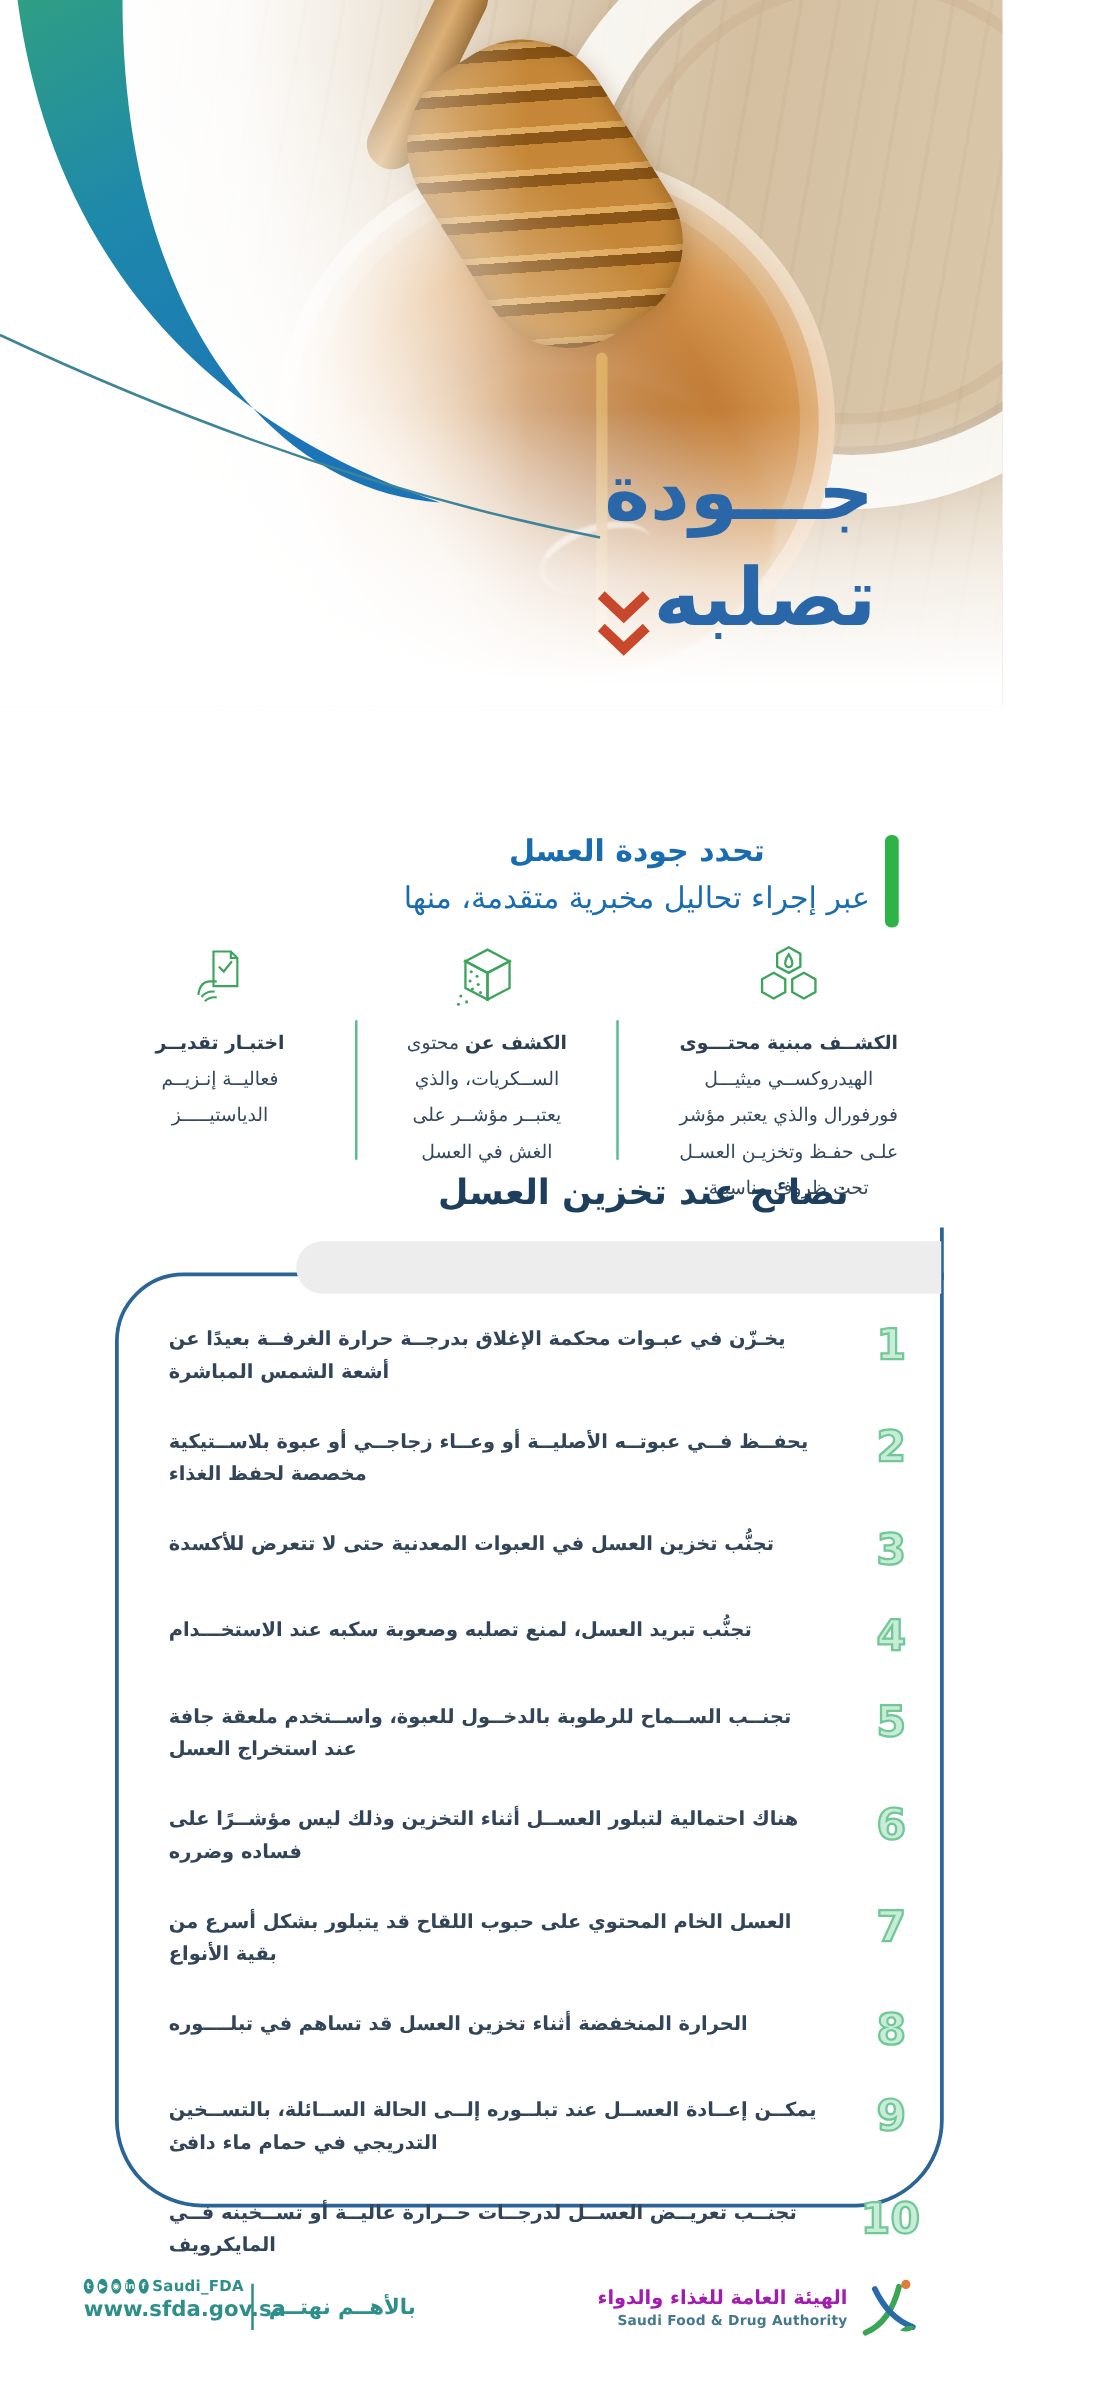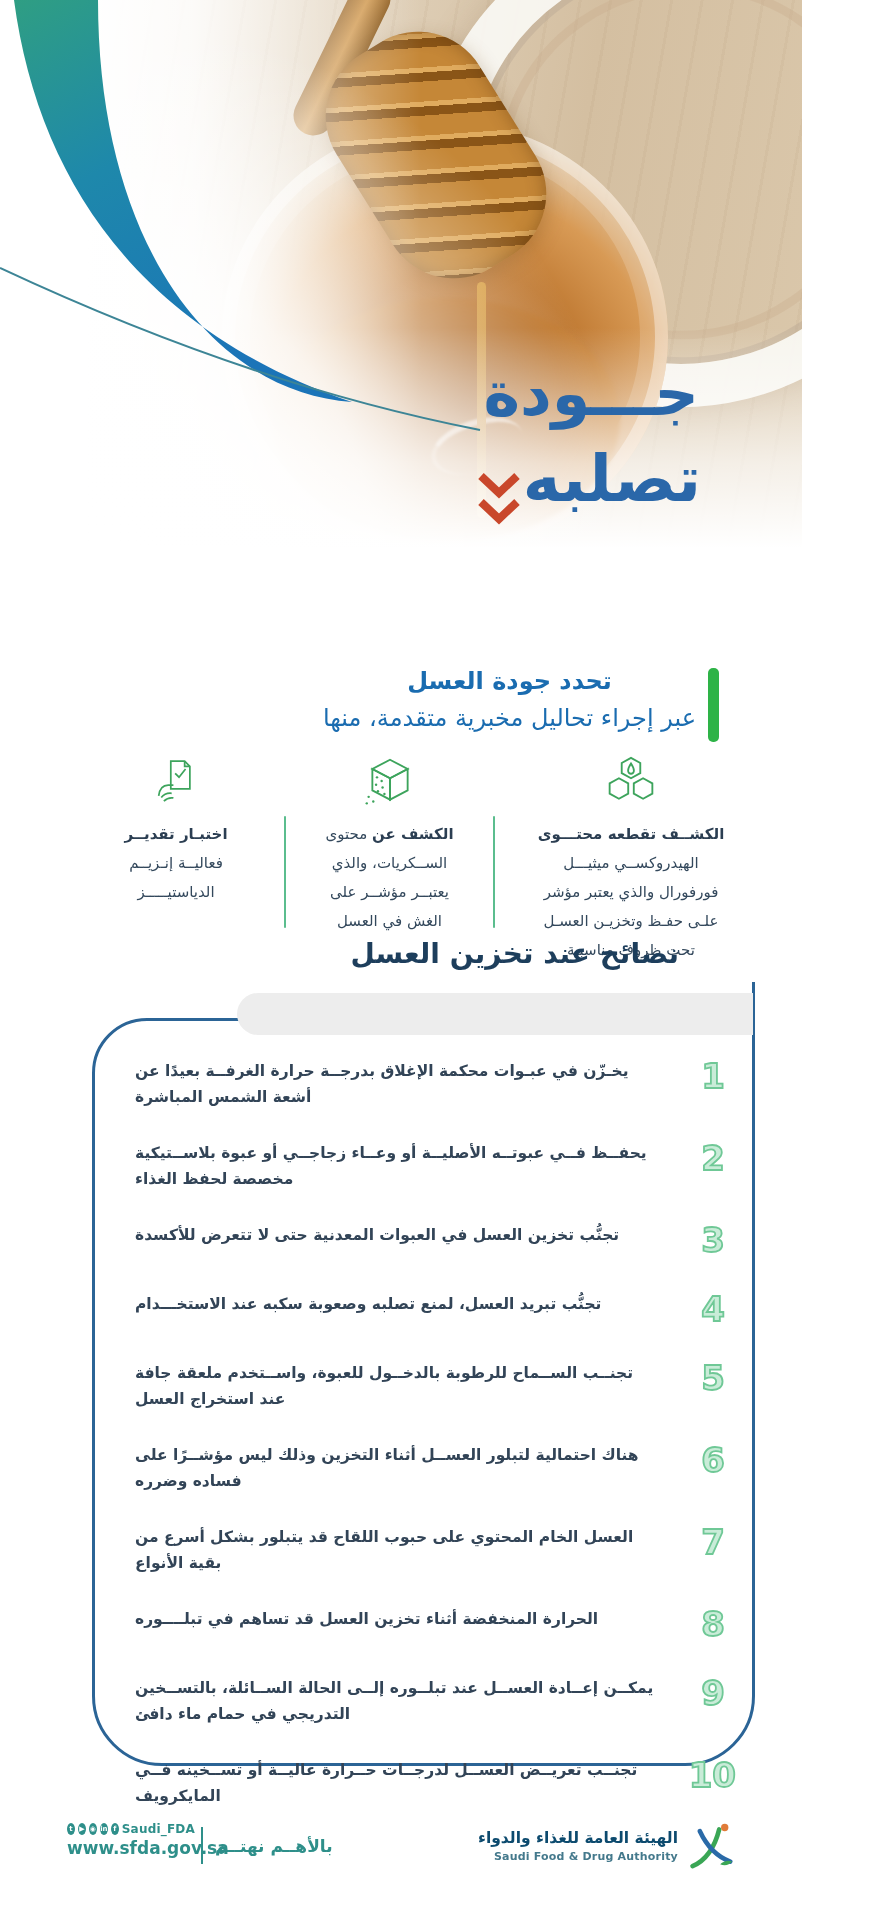--- a/index.html
+++ b/index.html
@@ -91,21 +91,21 @@
   .f-icons{display:flex;align-items:center;gap:3px;}
   .f-ic{width:12px;height:12px;border-radius:50%;background:#2e8f8a;color:#ffffff;font-size:7px;
     line-height:12px;text-align:center;font-weight:bold;overflow:hidden;}
   .f-handle{font-size:12px;color:#2e8f8a;font-weight:bold;margin-right:4px;letter-spacing:.2px;}
   .f-url{font-size:17px;font-weight:bold;color:#2e8f8a;margin-top:2px;}
   .f-sep{position:absolute;left:201px;top:1827px;width:2px;height:37px;background:#2e8f8a;}
   .f-tag{position:absolute;left:215px;top:1836px;font-size:17px;font-weight:bold;color:#2e8f8a;
     direction:rtl;}
   .f-logo{position:absolute;right:69px;top:1820px;display:flex;align-items:center;gap:9px;}
   .f-logo-text{text-align:right;}
-  .f-logo-ar{font-size:15.5px;font-weight:bold;color:#0c4a6e;direction:rtl;line-height:22px;}
+  .f-logo-ar{font-size:15.5px;font-weight:bold;color:#a21caf;direction:rtl;line-height:22px;}
   .f-logo-en{font-size:11px;color:#44798c;font-weight:bold;line-height:15px;letter-spacing:.2px;}
 </style>
 </head>
 <body>
 
 <div id="canvas">
 
   <div class="hero">
     <div class="hero-bg"></div>
     <div class="hero-wood"></div>
@@ -150,21 +150,21 @@
   <div class="cols">
     <div class="col c1">
       <svg class="icon" width="58" height="52" viewBox="0 0 60 56">
         <g fill="none" stroke="#3da45c" stroke-width="2">
           <path d="M30,2 L40,7.5 L40,18.5 L30,24 L20,18.5 L20,7.5 Z"></path>
           <path d="M17,24 L27,29.5 L27,40.5 L17,46 L7,40.5 L7,29.5 Z"></path>
           <path d="M43,24 L53,29.5 L53,40.5 L43,46 L33,40.5 L33,29.5 Z"></path>
           <path d="M30,8 C27,12.5 25.8,15.5 27.6,18 A3.6,3.6 0 0 0 32.4,18 C34.2,15.5 33,12.5 30,8 Z"></path>
         </g>
       </svg>
-      <div class="ctext"><b>الكشــف تقطعه محتـــوى</b><span>
+      <div class="ctext"><b>الكشــف مبنية محتـــوى</b><span>
 الهيدروكســي ميثيـــل
 فورفورال والذي يعتبر مؤشر
 علـى حفـظ وتخزيـن العسـل
 تحت ظروف مناسبـة</span></div>
     </div>
     <div class="col-div"></div>
     <div class="col c2">
       <svg class="icon" width="56" height="52" viewBox="0 0 60 56">
         <g fill="none" stroke="#3da45c" stroke-width="2">
           <path d="M30,4 L49,14 L30,24 L11,14 Z"></path>

